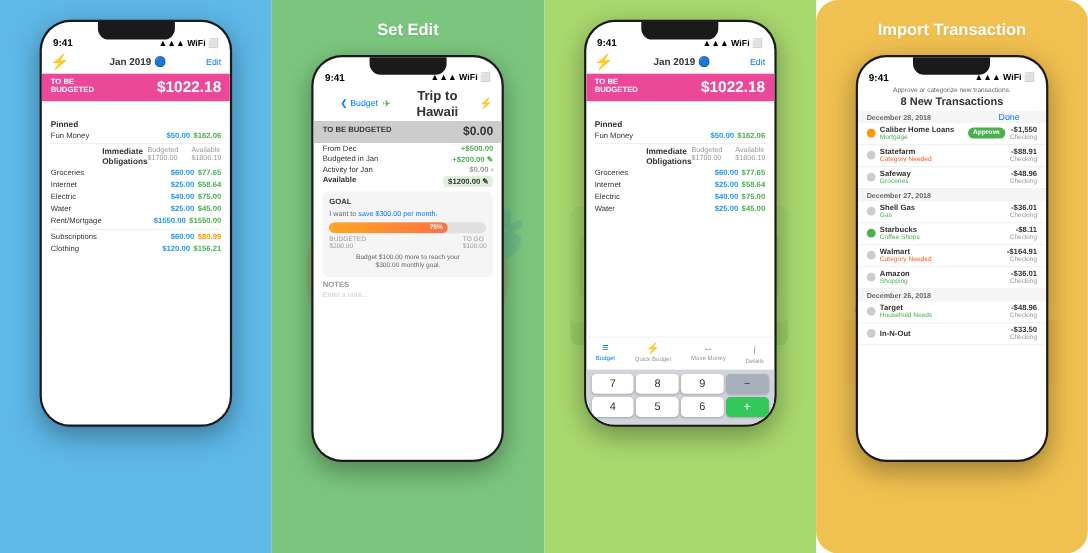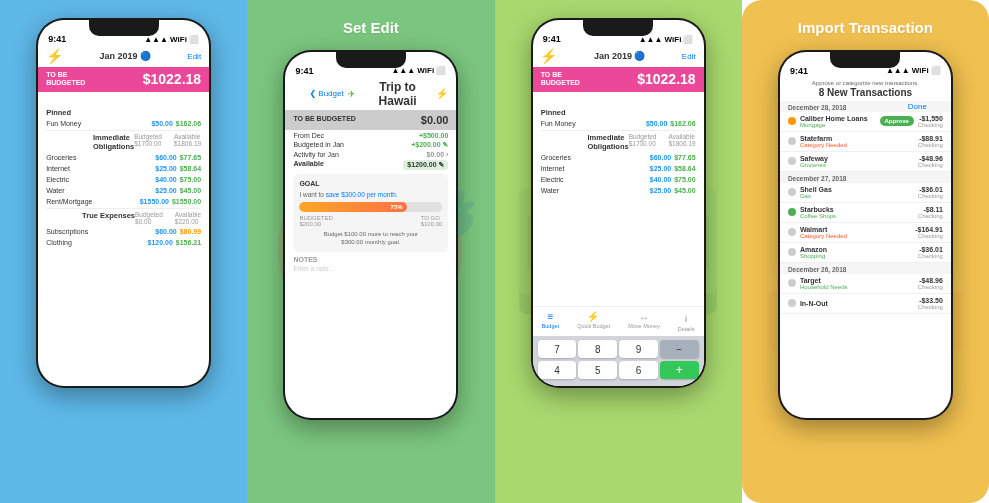--- a/index.html
+++ b/index.html
@@ -459,27 +459,20 @@
             </span>
         </div>
         <div class="budget-row">
           <span class="budget-row-name">Rent/Mortgage</span>
           <span class="budget-row-vals">
               <span class="val-blue">$1550.00</span>
               <span class="val-green">$1550.00</span>
             </span>
         </div>
         <div class="divider"></div>
-        <div class="section-header-row">
-          <span class="section-header-name">True Expenses</span>
-          <div class="section-header-cols">
-            <span class="section-header-col">Budgeted<br>$0.00</span>
-            <span class="section-header-col">Available<br>$220.00</span>
-          </div>
-        </div>
         <div class="budget-row">
           <span class="budget-row-name">Subscriptions</span>
           <span class="budget-row-vals">
               <span class="val-blue">$60.00</span>
               <span class="val-orange">$80.99</span>
             </span>
         </div>
         <div class="budget-row">
           <span class="budget-row-name">Clothing</span>
           <span class="budget-row-vals">

